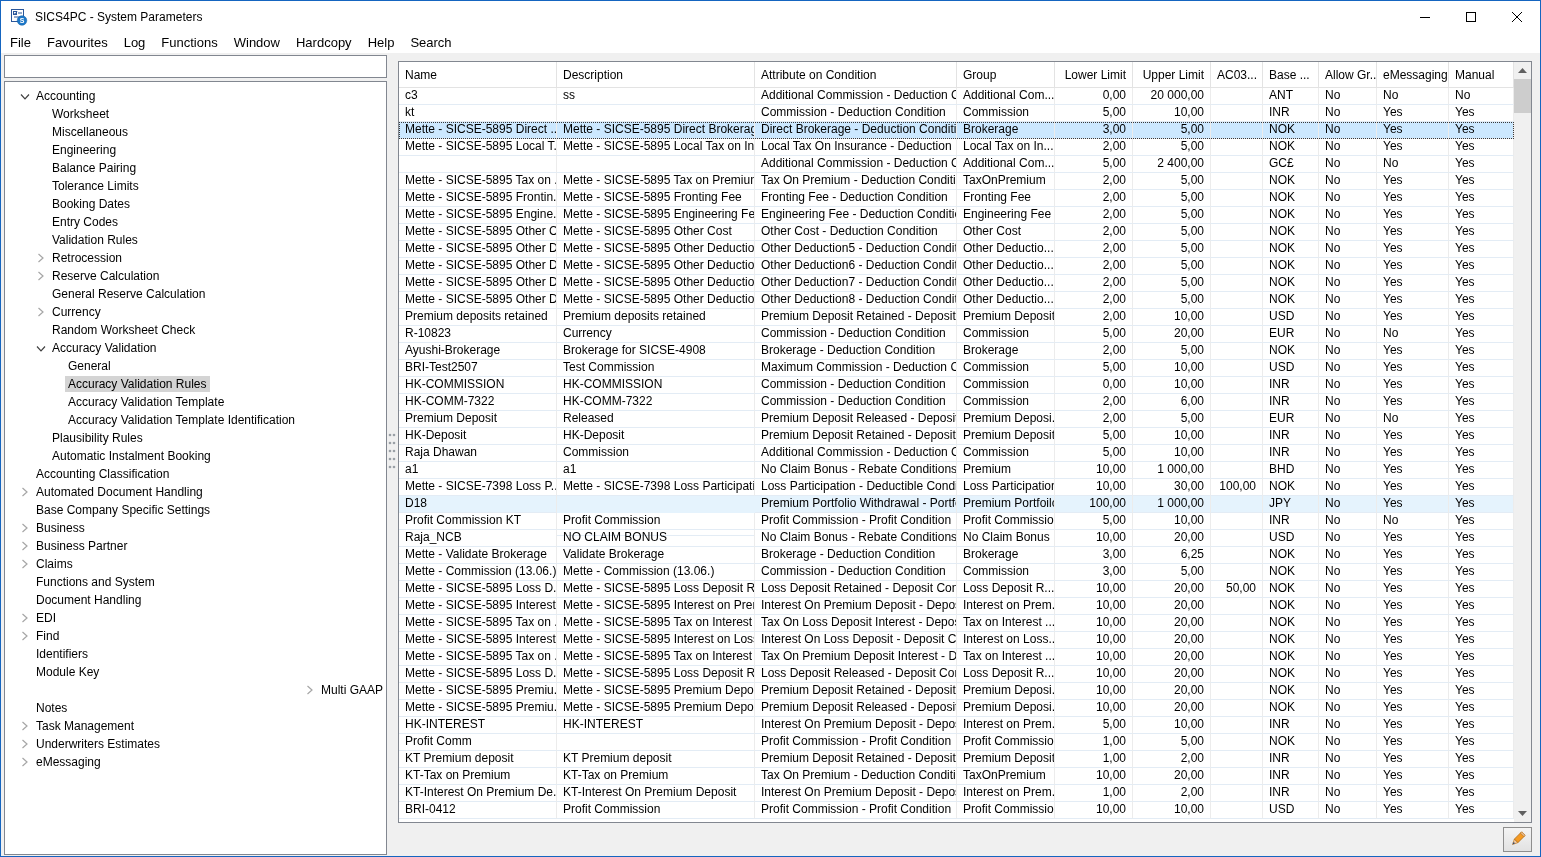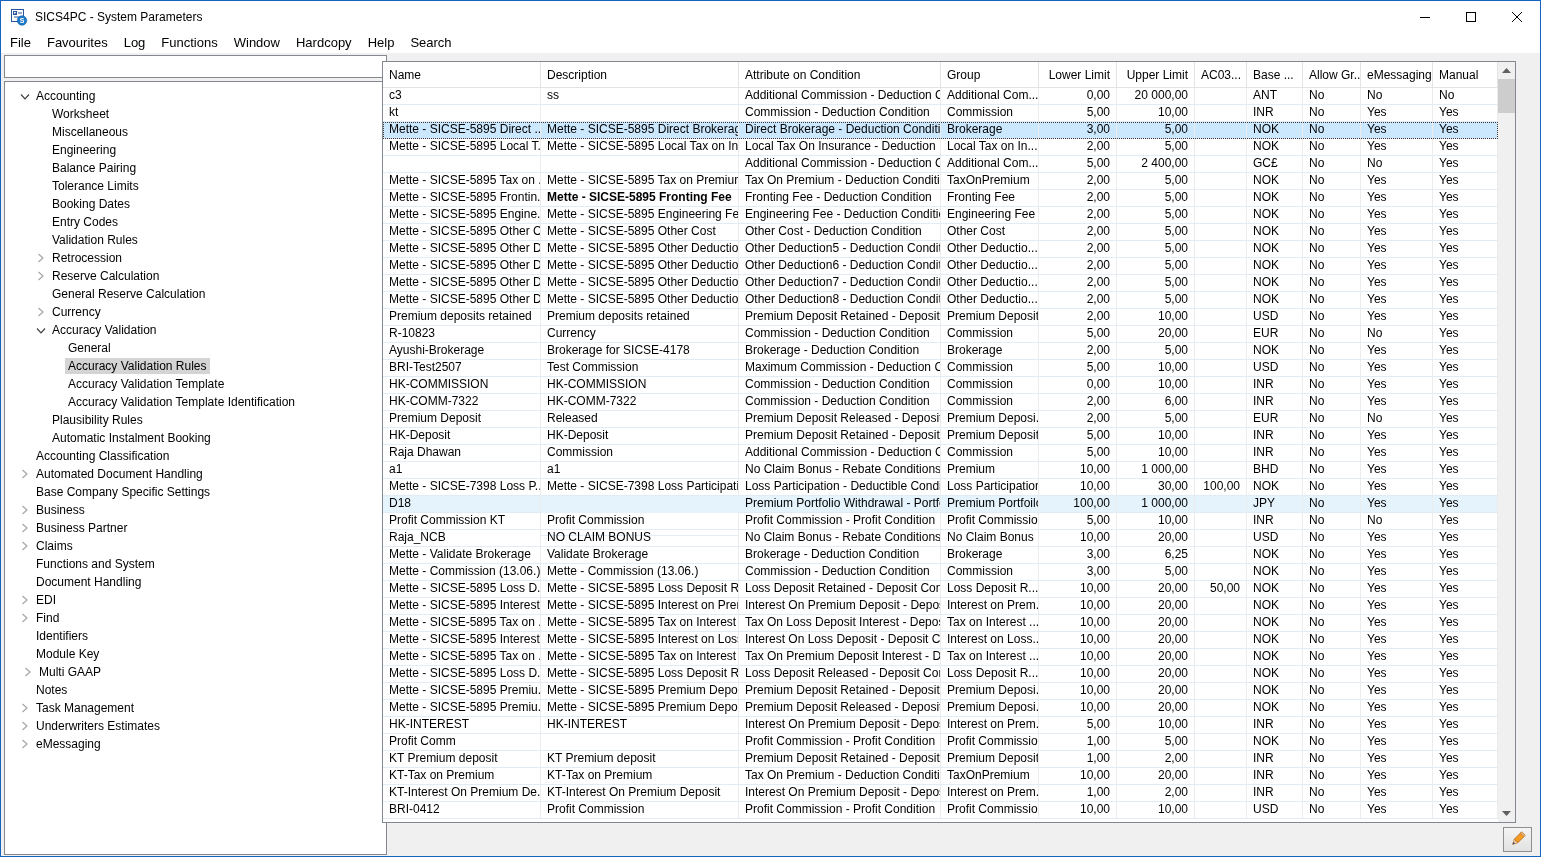--- a/index.html
+++ b/index.html
@@ -31,21 +31,21 @@
     background:#fff; border:1px solid #828790; overflow:hidden; padding-top:5px;
   }
   .tree-item { height:18px; display:flex; align-items:center; font-size:12px; color:#000; white-space:nowrap; }
   .chev { width:17px; height:16px; display:inline-flex; align-items:center; justify-content:center; flex:none; }
   .tree-label { padding:1px 3px; }
   .tree-label.sel { background:var(--tree-selected-bg,#d4d4d4); }
   
   .splitter { position:absolute; left:385px; top:425px; width:12px; height:50px; display:flex; align-items:center; justify-content:center; }
   
   .table-panel {
-    position:absolute; left:381px; top:60px; width:1134px; height:762px;
+    position:absolute; left:397px; top:60px; width:1134px; height:762px;
     background:#fff; border:1px solid #828790;
   }
   .thead { display:flex; height:26px; border-bottom:1px solid #e3e3e3; background:#fff; }
   .th {
     font-size:12px; color:#000; padding:0 6px; display:flex; align-items:center;
     border-right:1px solid #e3e3e3; flex:none; overflow:hidden; white-space:nowrap;
   }
   .th.align-right { justify-content:flex-end; }
   .tbody { position:absolute; top:26px; left:0; right:17px; bottom:0; overflow:hidden; }
   .tr { display:flex; height:17px; }
@@ -185,20 +185,24 @@
       </div>
       <div class="tree-item" style="padding-left: 27px;">
         <span class="chev">
           <svg width="9" height="10" viewBox="0 0 9 10">
             <polyline points="2.5,1 7,5 2.5,9" fill="none" stroke="#a6a6a6" stroke-width="1.2"></polyline>
           </svg>
         </span>
         <span class="tree-label">Currency</span>
       </div>
       <div class="tree-item" style="padding-left: 27px;">
+        <span class="chev"></span>
+        <span class="tree-label">Random Worksheet Check</span>
+      </div>
+      <div class="tree-item" style="padding-left: 27px;">
         <span class="chev">
           <svg width="10" height="9" viewBox="0 0 10 9">
             <polyline points="1,2.5 5,6.8 9,2.5" fill="none" stroke="#404040" stroke-width="1.2"></polyline>
           </svg>
         </span>
         <span class="tree-label">Accuracy Validation</span>
       </div>
       <div class="tree-item" style="padding-left: 43px;">
         <span class="chev"></span>
         <span class="tree-label">General</span>
@@ -288,21 +292,21 @@
         <span class="tree-label">Find</span>
       </div>
       <div class="tree-item" style="padding-left: 11px;">
         <span class="chev"></span>
         <span class="tree-label">Identifiers</span>
       </div>
       <div class="tree-item" style="padding-left: 11px;">
         <span class="chev"></span>
         <span class="tree-label">Module Key</span>
       </div>
-      <div class="tree-item" style="padding-left: 14px;">
+      <div class="tree-item" style="padding-left: 14px; justify-content: flex-end;">
         <span class="chev">
           <svg width="9" height="10" viewBox="0 0 9 10">
             <polyline points="2.5,1 7,5 2.5,9" fill="none" stroke="#a6a6a6" stroke-width="1.2"></polyline>
           </svg>
         </span>
         <span class="tree-label">Multi GAAP</span>
       </div>
       <div class="tree-item" style="padding-left: 11px;">
         <span class="chev"></span>
         <span class="tree-label">Notes</span>
@@ -438,21 +442,21 @@
           <div class="td align-right" style="width: 78px;">2,00</div>
           <div class="td align-right" style="width: 78px;">5,00</div>
           <div class="td align-right" style="width: 52px;"></div>
           <div class="td align-left" style="width: 56px;">NOK</div>
           <div class="td align-left" style="width: 58px;">No</div>
           <div class="td align-left" style="width: 72px;">Yes</div>
           <div class="td align-left" style="width: 65px;">Yes</div>
         </div>
         <div class="tr">
           <div class="td align-left" style="width: 158px;">Mette - SICSE-5895 Frontin...</div>
-          <div class="td align-left" style="width: 198px; font-weight: bold;">Mette - SICSE-5895 Fronting Fee</div>
+          <div class="td align-left" style="width: 198px;">Mette - SICSE-5895 Fronting Fee</div>
           <div class="td align-left" style="width: 202px;">Fronting Fee - Deduction Condition</div>
           <div class="td align-left" style="width: 98px;">Fronting Fee</div>
           <div class="td align-right" style="width: 78px;">2,00</div>
           <div class="td align-right" style="width: 78px;">5,00</div>
           <div class="td align-right" style="width: 52px;"></div>
           <div class="td align-left" style="width: 56px;">NOK</div>
           <div class="td align-left" style="width: 58px;">No</div>
           <div class="td align-left" style="width: 72px;">Yes</div>
           <div class="td align-left" style="width: 65px;">Yes</div>
         </div>
@@ -555,21 +559,21 @@
           <div class="td align-right" style="width: 78px;">5,00</div>
           <div class="td align-right" style="width: 78px;">20,00</div>
           <div class="td align-right" style="width: 52px;"></div>
           <div class="td align-left" style="width: 56px;">EUR</div>
           <div class="td align-left" style="width: 58px;">No</div>
           <div class="td align-left" style="width: 72px;">No</div>
           <div class="td align-left" style="width: 65px;">Yes</div>
         </div>
         <div class="tr">
           <div class="td align-left" style="width: 158px;">Ayushi-Brokerage</div>
-          <div class="td align-left" style="width: 198px;">Brokerage for SICSE-4178</div>
+          <div class="td align-left" style="width: 198px;">Brokerage for SICSE-4908</div>
           <div class="td align-left" style="width: 202px;">Brokerage - Deduction Condition</div>
           <div class="td align-left" style="width: 98px;">Brokerage</div>
           <div class="td align-right" style="width: 78px;">2,00</div>
           <div class="td align-right" style="width: 78px;">5,00</div>
           <div class="td align-right" style="width: 52px;"></div>
           <div class="td align-left" style="width: 56px;">NOK</div>
           <div class="td align-left" style="width: 58px;">No</div>
           <div class="td align-left" style="width: 72px;">Yes</div>
           <div class="td align-left" style="width: 65px;">Yes</div>
         </div>

